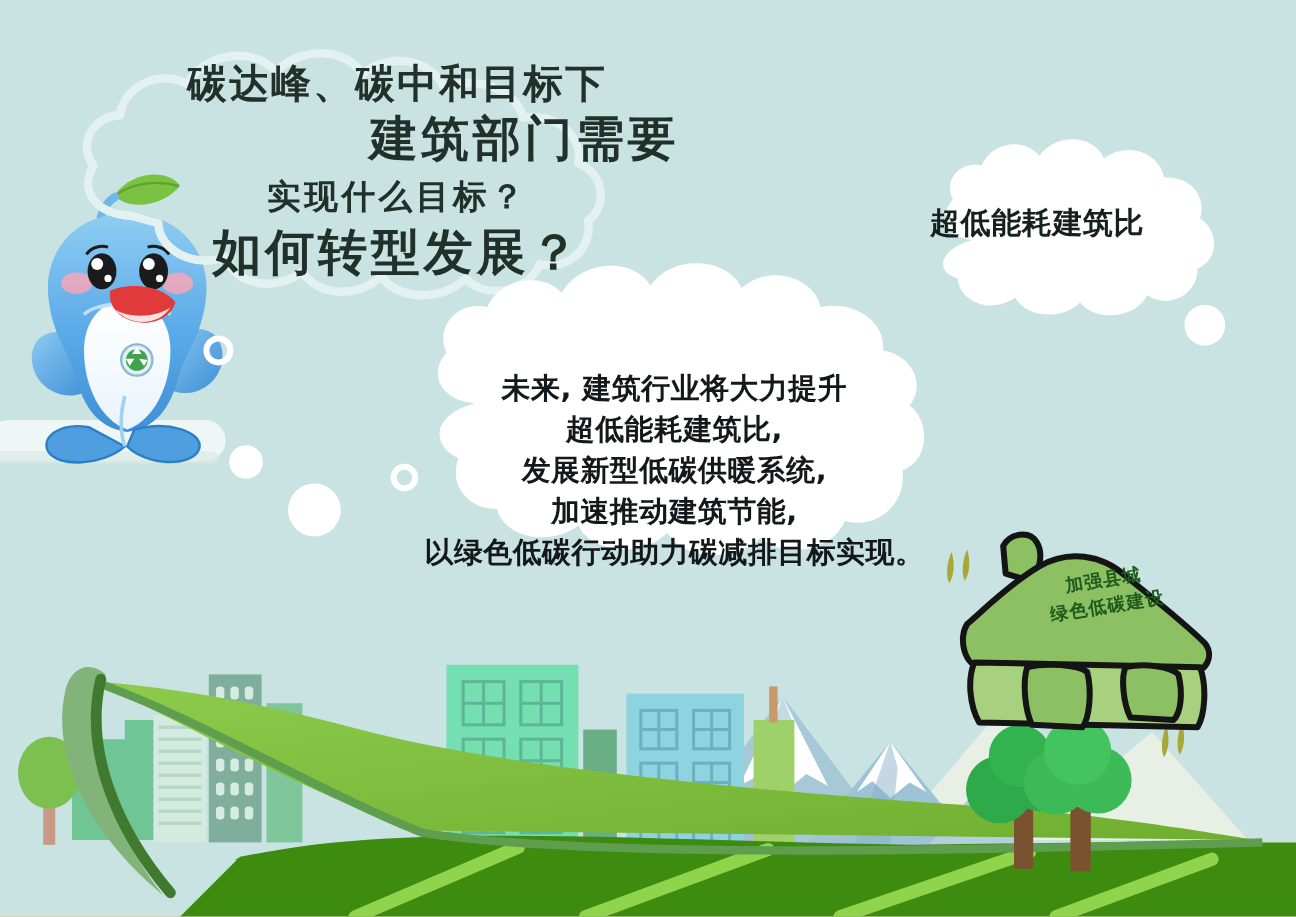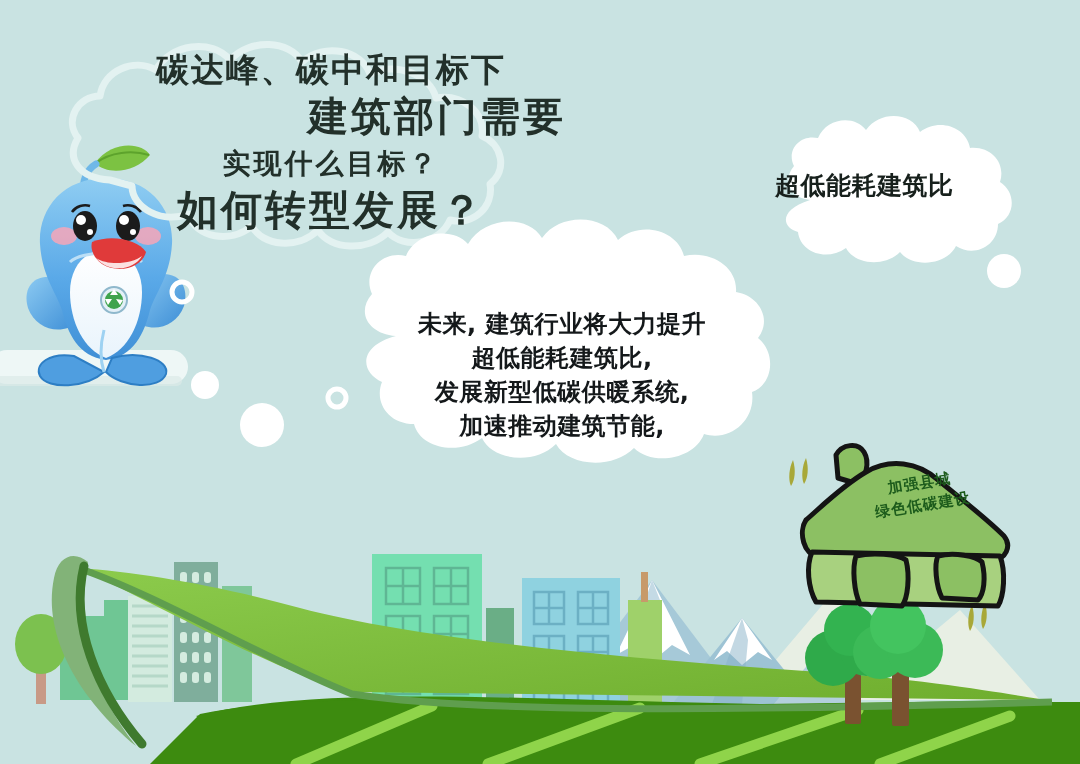--- a/index.html
+++ b/index.html
@@ -421,20 +421,21 @@
 
   <div id="stat-block">
     <div class="sline">超低能耗建筑比</div>
   </div>
 
   <div id="main-block">
     <div class="mline">未来, 建筑行业将大力提升</div>
     <div class="mline">超低能耗建筑比,</div>
     <div class="mline">发展新型低碳供暖系统,</div>
     <div class="mline">加速推动建筑节能,</div>
+    <div class="mline">以绿色低碳行动助力碳减排目标实现。</div>
   </div>
 
   <div id="house-block">
     <div class="hline">加强县城</div>
     <div class="hline">绿色低碳建设</div>
   </div>
 
 </div>
 
 </body></html>

